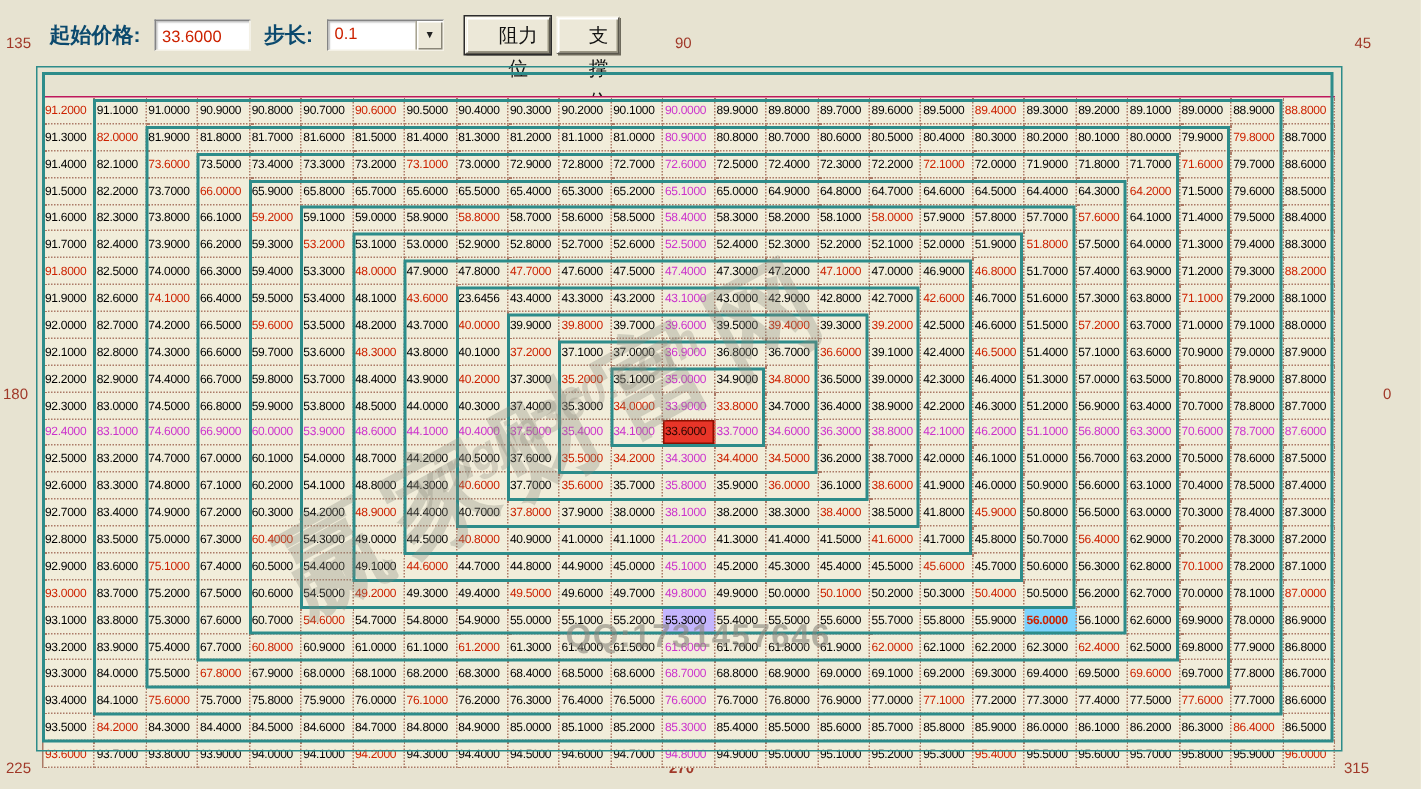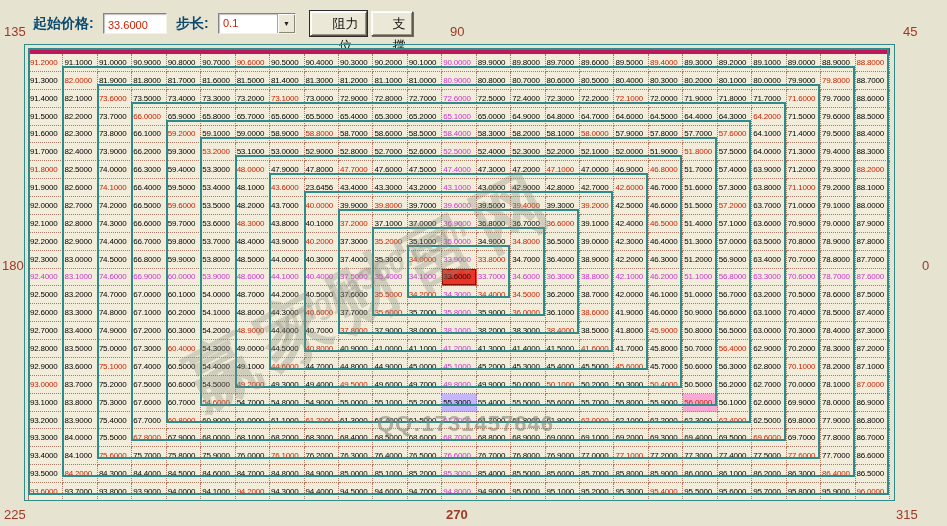--- a/index.html
+++ b/index.html
@@ -4,21 +4,21 @@
 <style>
   html,body{margin:0;padding:0;}
   body{
     width:947px;height:526px;position:relative;overflow:hidden;
     background:#e7e3d1;
     font-family:"Liberation Sans","DejaVu Sans",sans-serif;
     -webkit-font-smoothing:none;
   }
   
   .tb-label{position:absolute;color:#0c4a6e;font-size:14px;font-weight:bold;}
-  .angle-label{position:absolute;color:#a03828;font-size:13px;}
+  .angle-label{position:absolute;color:#a03828;font-size:10px;}
   .field{
     position:absolute;background:#fff;border:1px solid #7b7b7b;
     border-color:#848484 #f4f1e6 #f4f1e6 #848484;
     box-shadow:inset 1px 1px 1px rgba(0,0,0,.25);
     font-size:11px;color:#cc2200;padding:3px 3px 0 4px;box-sizing:border-box;
   }
   .combo{display:flex;align-items:stretch;padding:0;}
   .combo .val{flex:1;padding:3px 0 0 4px;color:#cc2200;font-size:11px;}
   .combo .arrow-btn{
     width:17px;background:#ece8d8;border-left:1px solid #a8a493;
@@ -29,23 +29,23 @@
   .btn{
     position:absolute;background:#ece8d8;
     border:1px solid;border-color:#fbf9f1 #5a574c #5a574c #fbf9f1;
     box-shadow:inset 1px 1px 0 #fff, inset -1px -1px 0 #999582, 1px 1px 0 #6e6a5c;
     font-size:13px;color:#111;text-align:center;line-height:22px;
     box-sizing:border-box;cursor:pointer;padding-left:20px;
   }
   .btn.default-btn{outline:1px solid #2c2c2c;}
   
   #gann-grid{
-    position:absolute;left:28px;top:48px;width:861px;height:447px;
+    position:absolute;left:28px;top:64px;width:861px;height:447px;
     display:grid;grid-template-columns:repeat(25,1fr);grid-template-rows:repeat(25,1fr);
-    background:#f1edda;border-top:6px solid #be185d;border-left:1px solid #ab7a66;
+    background:#f1edda;border-top:1px solid #be185d;border-left:1px solid #ab7a66;
   }
   .cell{
     border-right:1px dotted #ab7a66;border-bottom:1px dotted #ab7a66;
     font-size:8px;letter-spacing:-0.2px;color:#000;
     display:flex;align-items:center;overflow:hidden;white-space:nowrap;
     padding-left:1px;box-sizing:border-box;cursor:default;
   }
   .cell.red{color:#cc2200;}
   .cell.magenta{color:#cc33cc;}
   .ring{
@@ -587,21 +587,21 @@
     <div class="cell">55.0000</div>
     <div class="cell">55.1000</div>
     <div class="cell">55.2000</div>
     <div class="cell" style="background: #c4b5fd; color: rgb(0, 0, 0);">55.3000</div>
     <div class="cell">55.4000</div>
     <div class="cell">55.5000</div>
     <div class="cell">55.6000</div>
     <div class="cell">55.7000</div>
     <div class="cell">55.8000</div>
     <div class="cell">55.9000</div>
-    <div class="cell" style="background: #f9a8d4; color: rgb(204, 34, 0);">56.0000</div>
+    <div class="cell" style="background: #7dd3fc; color: rgb(204, 34, 0); font-weight: bold;">56.0000</div>
     <div class="cell">56.1000</div>
     <div class="cell">62.6000</div>
     <div class="cell">69.9000</div>
     <div class="cell">78.0000</div>
     <div class="cell">86.9000</div>
     <div class="cell">93.2000</div>
     <div class="cell">83.9000</div>
     <div class="cell">75.4000</div>
     <div class="cell">67.7000</div>
     <div class="cell red">60.8000</div>

